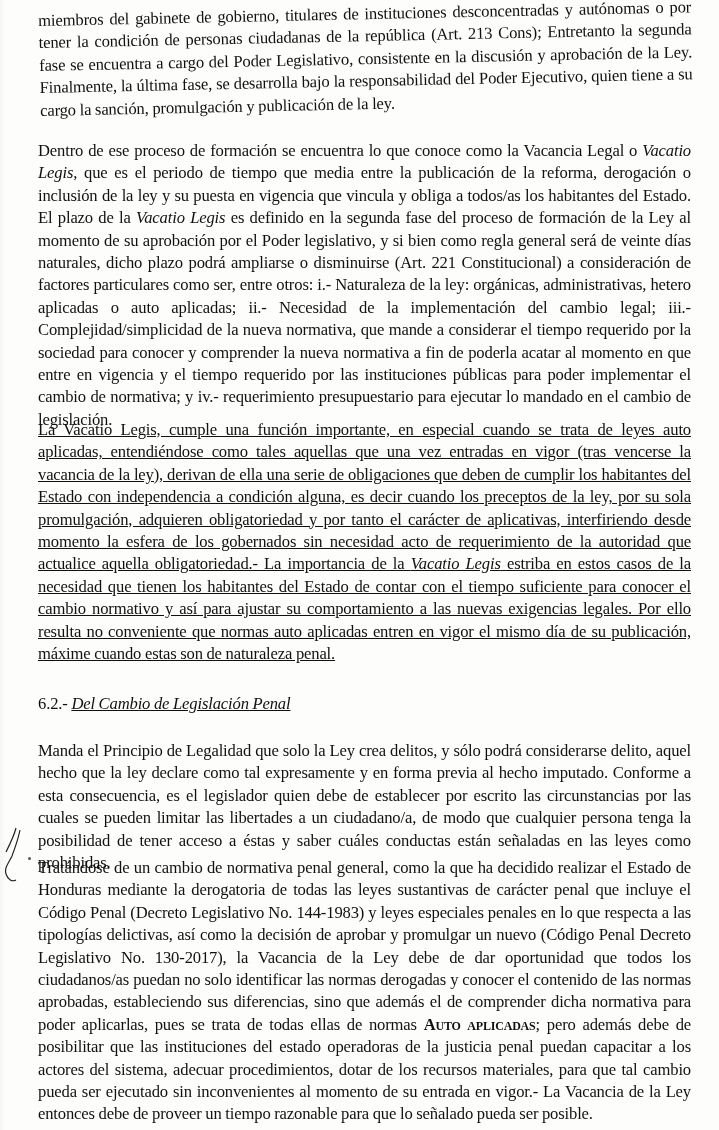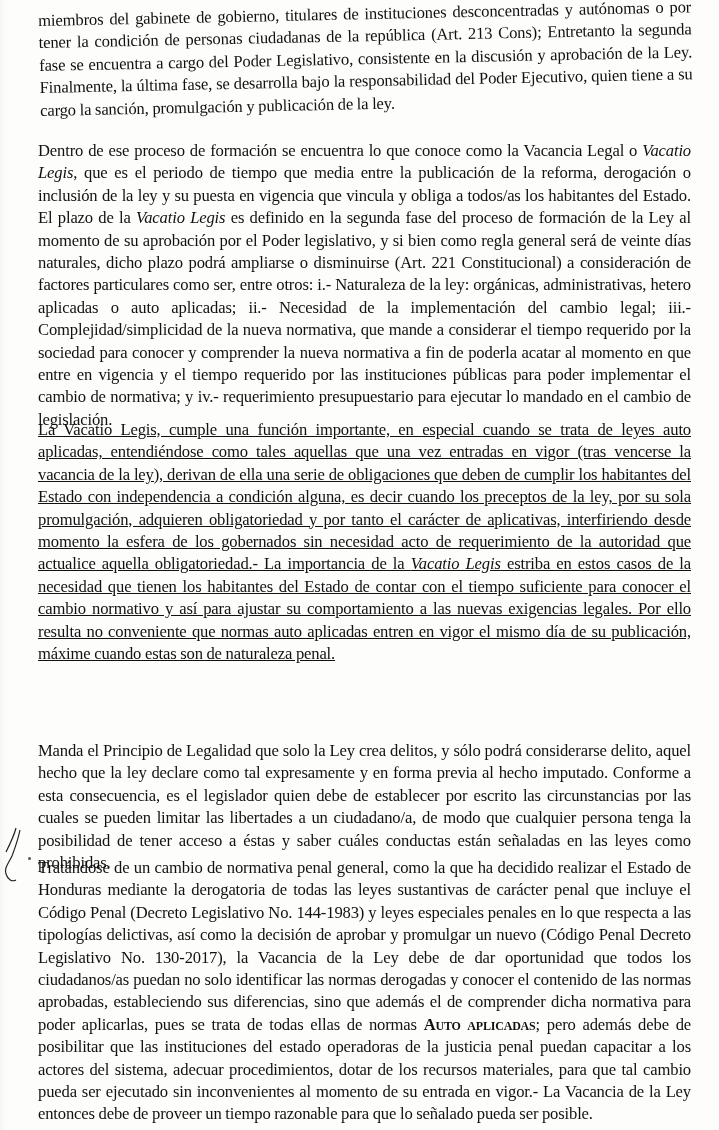--- a/index.html
+++ b/index.html
@@ -105,20 +105,23 @@
   </div>
 
   <div class="text-block p-vacatio">
     <p><span>Dentro de ese proceso de formación se encuentra lo que conoce como la Vacancia Legal o </span><em>Vacatio Legis</em><span>, que es el periodo de tiempo que media entre la publicación de la reforma, derogación o inclusión de la ley y su puesta en vigencia que vincula y obliga a todos/as los habitantes del Estado. El plazo de la </span><em>Vacatio Legis</em><span> es definido en la segunda fase del proceso de formación de la Ley al momento de su aprobación por el Poder legislativo, y si bien como regla general será de veinte días naturales, dicho plazo podrá ampliarse o disminuirse (Art. 221 Constitucional) a consideración de factores particulares como ser, entre otros: i.- Naturaleza de la ley: orgánicas, administrativas, hetero aplicadas o auto aplicadas; ii.- Necesidad de la implementación del cambio legal; iii.- Complejidad/simplicidad de la nueva normativa, que mande a considerar el tiempo requerido por la sociedad para conocer y comprender la nueva normativa a fin de poderla acatar al momento en que entre en vigencia y el tiempo requerido por las instituciones públicas para poder implementar el cambio de normativa; y iv.- requerimiento presupuestario para ejecutar lo mandado en el cambio de legislación.</span></p>
   </div>
 
   <div class="text-block p-function">
     <p><span>La Vacatio Legis, cumple una función importante, en especial cuando se trata de leyes auto aplicadas, entendiéndose como tales aquellas que una vez entradas en vigor (tras vencerse la vacancia de la ley), derivan de ella una serie de obligaciones que deben de cumplir los habitantes del Estado con independencia a condición alguna, es decir cuando los preceptos de la ley, por su sola promulgación, adquieren obligatoriedad y por tanto el carácter de aplicativas, interfiriendo desde momento la esfera de los gobernados sin necesidad acto de requerimiento de la autoridad que actualice aquella obligatoriedad.- La importancia de la </span><em>Vacatio Legis</em><span> estriba en estos casos de la necesidad que tienen los habitantes del Estado de contar con el tiempo suficiente para conocer el cambio normativo y así para ajustar su comportamiento a las nuevas exigencias legales. Por ello resulta no conveniente que normas auto aplicadas entren en vigor el mismo día de su publicación, máxime cuando estas son de naturaleza penal.</span></p>
   </div>
 
+  <div class="text-block heading-62">
+    <p><span>6.2.- </span><span class="section-title">Del Cambio de Legislación Penal</span></p>
+  </div>
 
   <div class="text-block p-principio">
     <p>Manda el Principio de Legalidad que solo la Ley crea delitos, y sólo podrá considerarse delito, aquel hecho que la ley declare como tal expresamente y en forma previa al hecho imputado. Conforme a esta consecuencia, es el legislador quien debe de establecer por escrito las circunstancias por las cuales se pueden limitar las libertades a un ciudadano/a, de modo que cualquier persona tenga la posibilidad de tener acceso a éstas y saber cuáles conductas están señaladas en las leyes como prohibidas.</p>
   </div>
 
   <div class="handmark">
     <svg width="30" height="60" viewBox="0 0 30 60">
       <path d="M14 2 C 12 10, 8 18, 4 26" stroke="#222" stroke-width="1.2" fill="none"></path>
       <path d="M18 4 C 16 14, 13 22, 10 30 C 6 38, 2 42, 4 48 C 6 54, 10 56, 14 54" stroke="#222" stroke-width="1.2" fill="none"></path>
     </svg>

